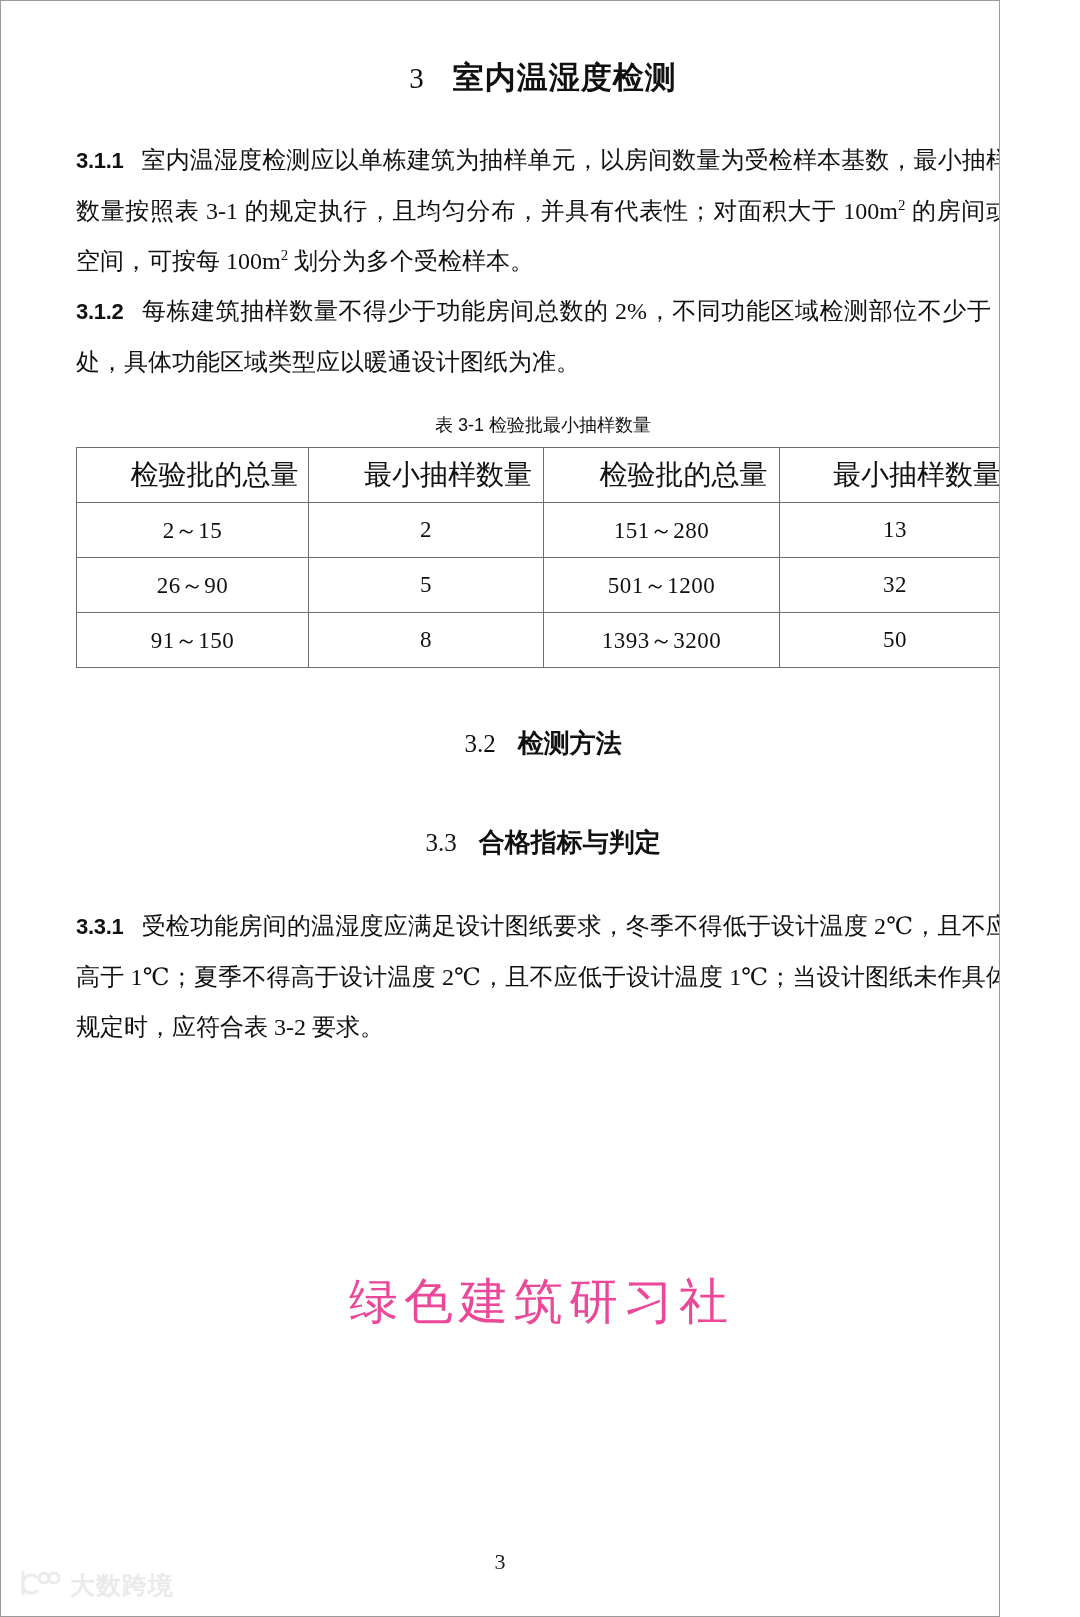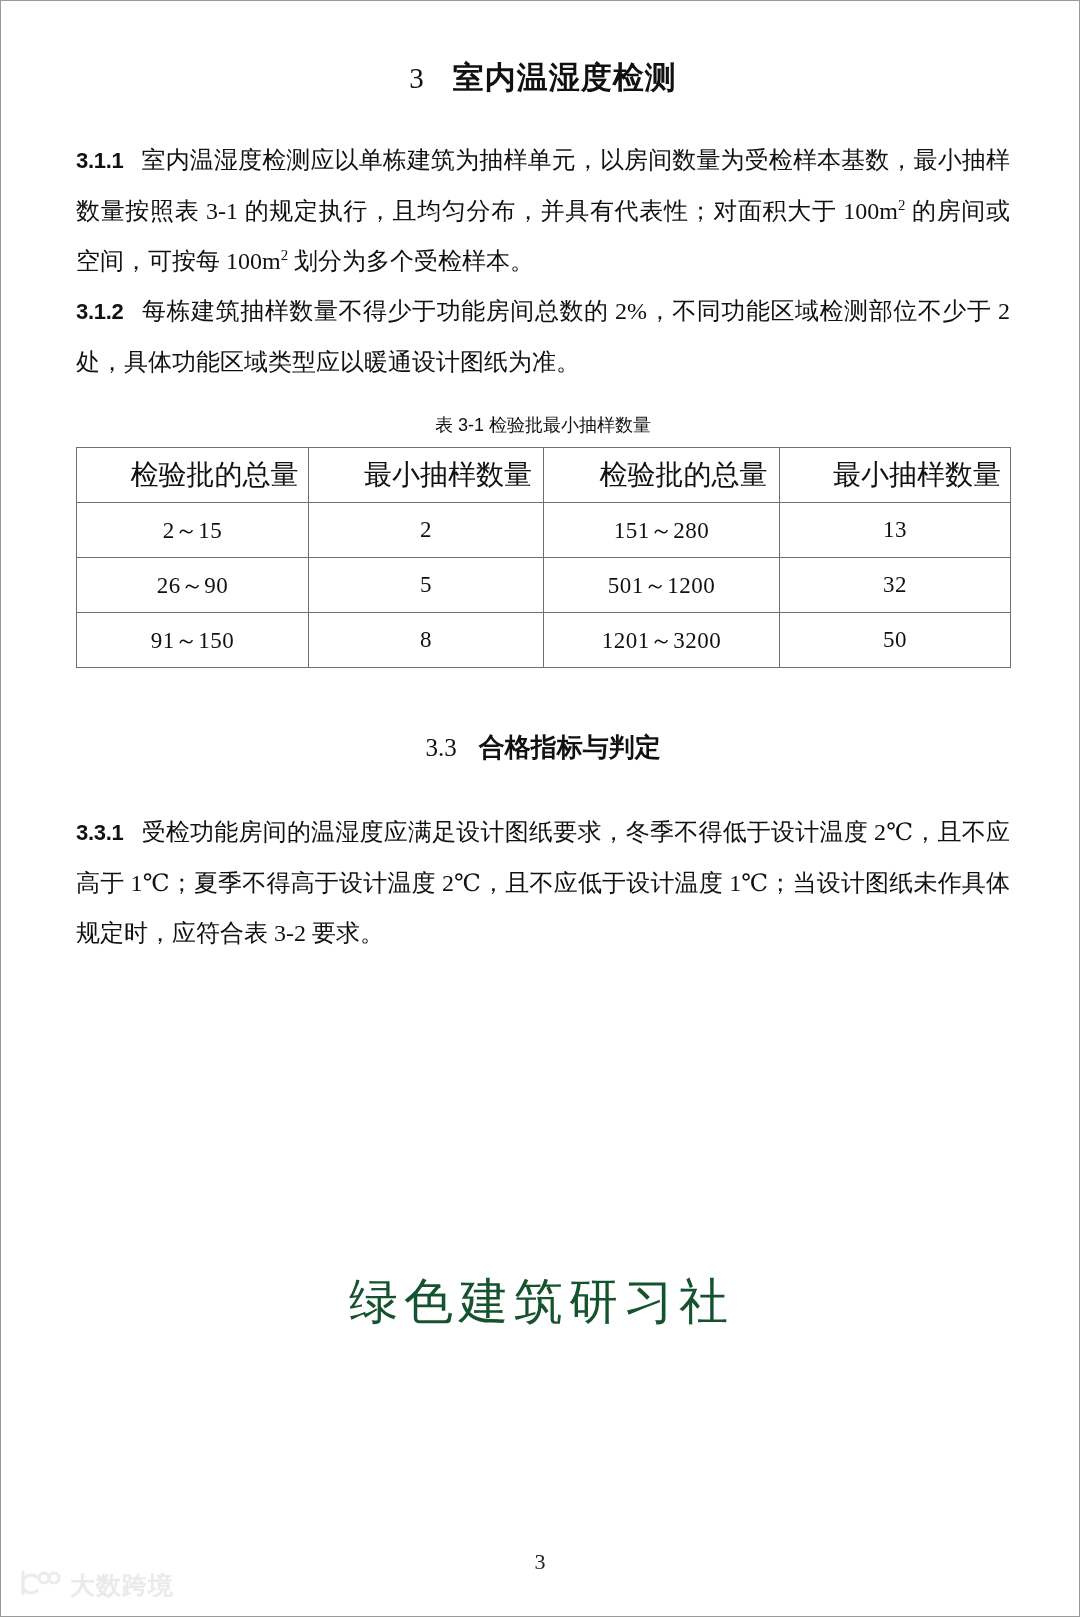--- a/index.html
+++ b/index.html
@@ -2,21 +2,21 @@
 <html lang="zh"><head>
 <meta charset="utf-8">
 <style>
   html, body {
     margin: 0;
     padding: 0;
     background: #ffffff;
   }
   .page {
     position: relative;
-    width: 1080px;
+    width: 1000px;
     height: 1617px;
     background: #ffffff;
     border: 1px solid #9a9a9a;
     box-sizing: border-box;
     overflow: hidden;
     font-family: "Liberation Serif", "DejaVu Serif", serif;
     color: #111111;
     text-decoration: underline;
   }
   .content {
@@ -103,21 +103,21 @@
     letter-spacing: 0.5px;
   }
 
   
   .watermark-center {
     position: absolute;
     left: 348px;
     top: 1268px;
     font-size: 49px;
     letter-spacing: 6px;
-    color: #14532d;
+    color: #ec4899;
     font-family: "Liberation Sans", "DejaVu Sans", sans-serif;
     white-space: nowrap;
     pointer-events: none;
     user-select: none;
   }
   .page-number {
     position: absolute;
     left: 0;
     right: 0;
     top: 1548px;
@@ -192,26 +192,29 @@
         </tr>
         <tr>
           <td>26～90</td>
           <td>5</td>
           <td>501～1200</td>
           <td>32</td>
         </tr>
         <tr>
           <td>91～150</td>
           <td>8</td>
-          <td>1201～3200</td>
+          <td>1393～3200</td>
           <td>50</td>
         </tr>
       </tbody>
     </table>
 
+    <h2 class="h2 s32">
+      <span class="num">3.2</span><span class="gap"></span><span>检测方法</span>
+    </h2>
 
 
     <h2 class="h2 s33">
       <span class="num">3.3</span><span class="gap"></span><span>合格指标与判定</span>
     </h2>
 
     <p class="para after-head">
       <span class="clause">3.3.1</span><span class="sp"></span><span>受检功能房间的温湿度应满足设计图纸要求，冬季不得低于设计温度 2℃，且不应高于 1℃；夏季不得高于设计温度 2℃，且不应低于设计温度 1℃；当设计图纸未作具体规定时，应符合表 3-2 要求。</span>
     </p>
 

